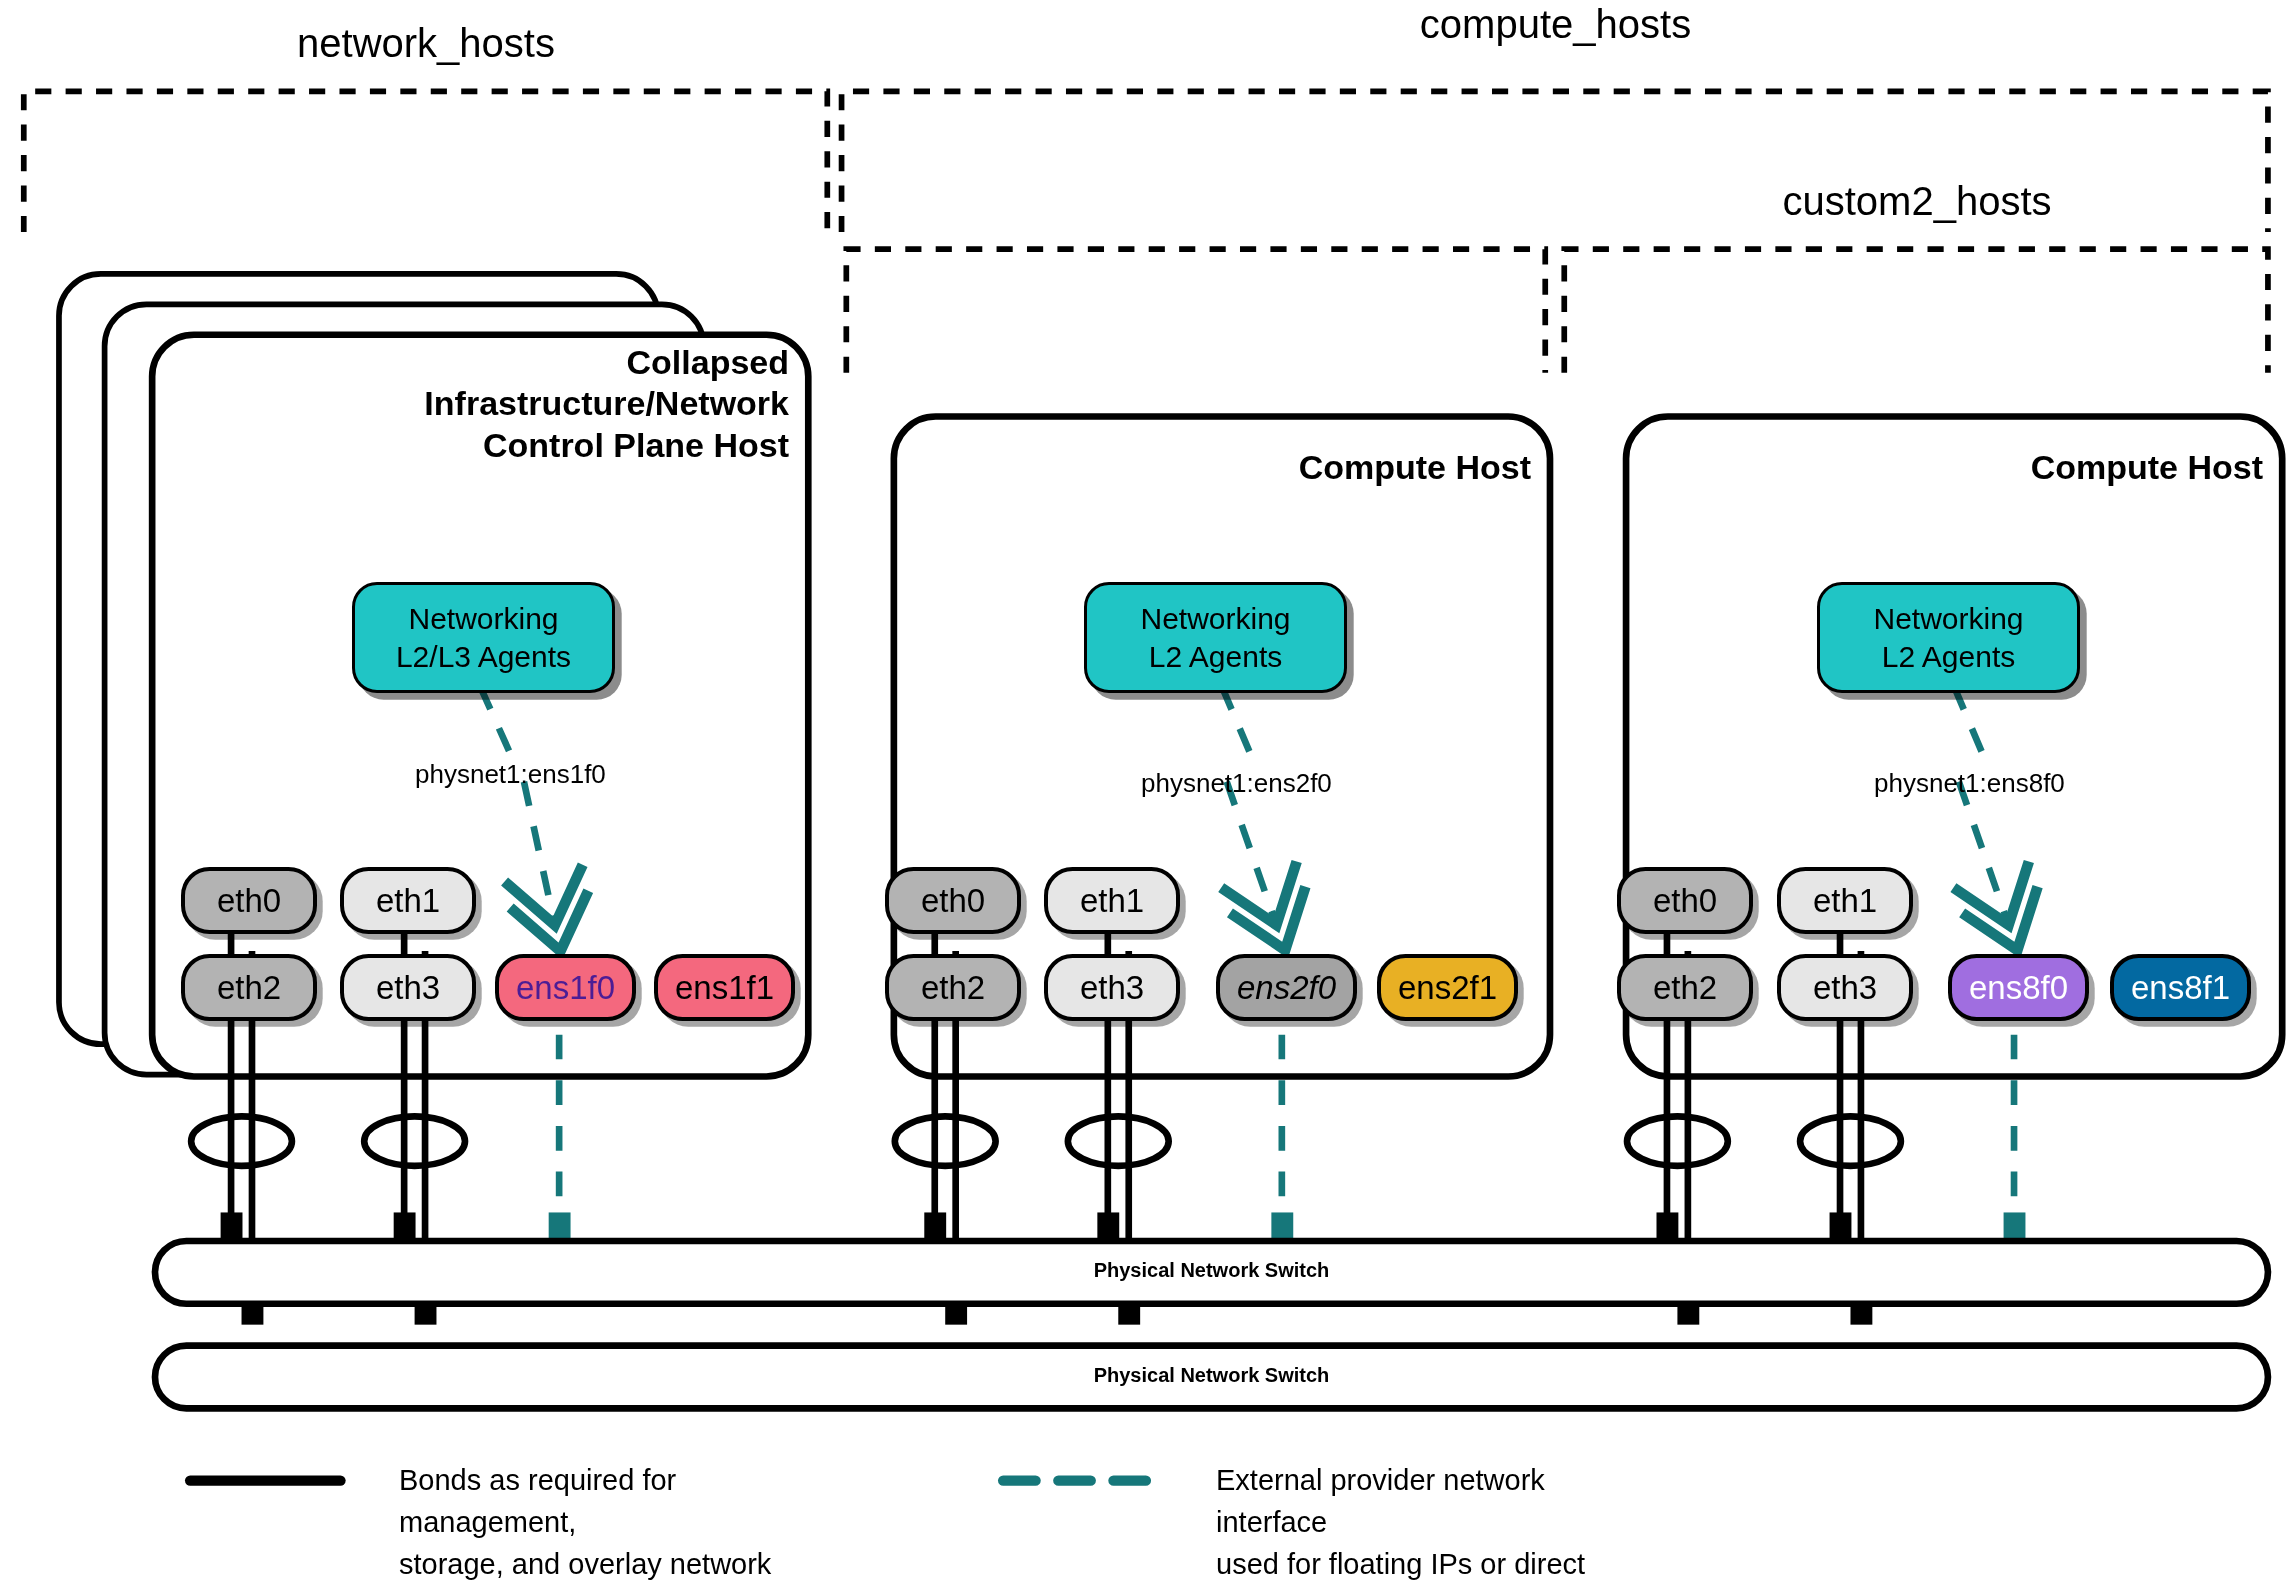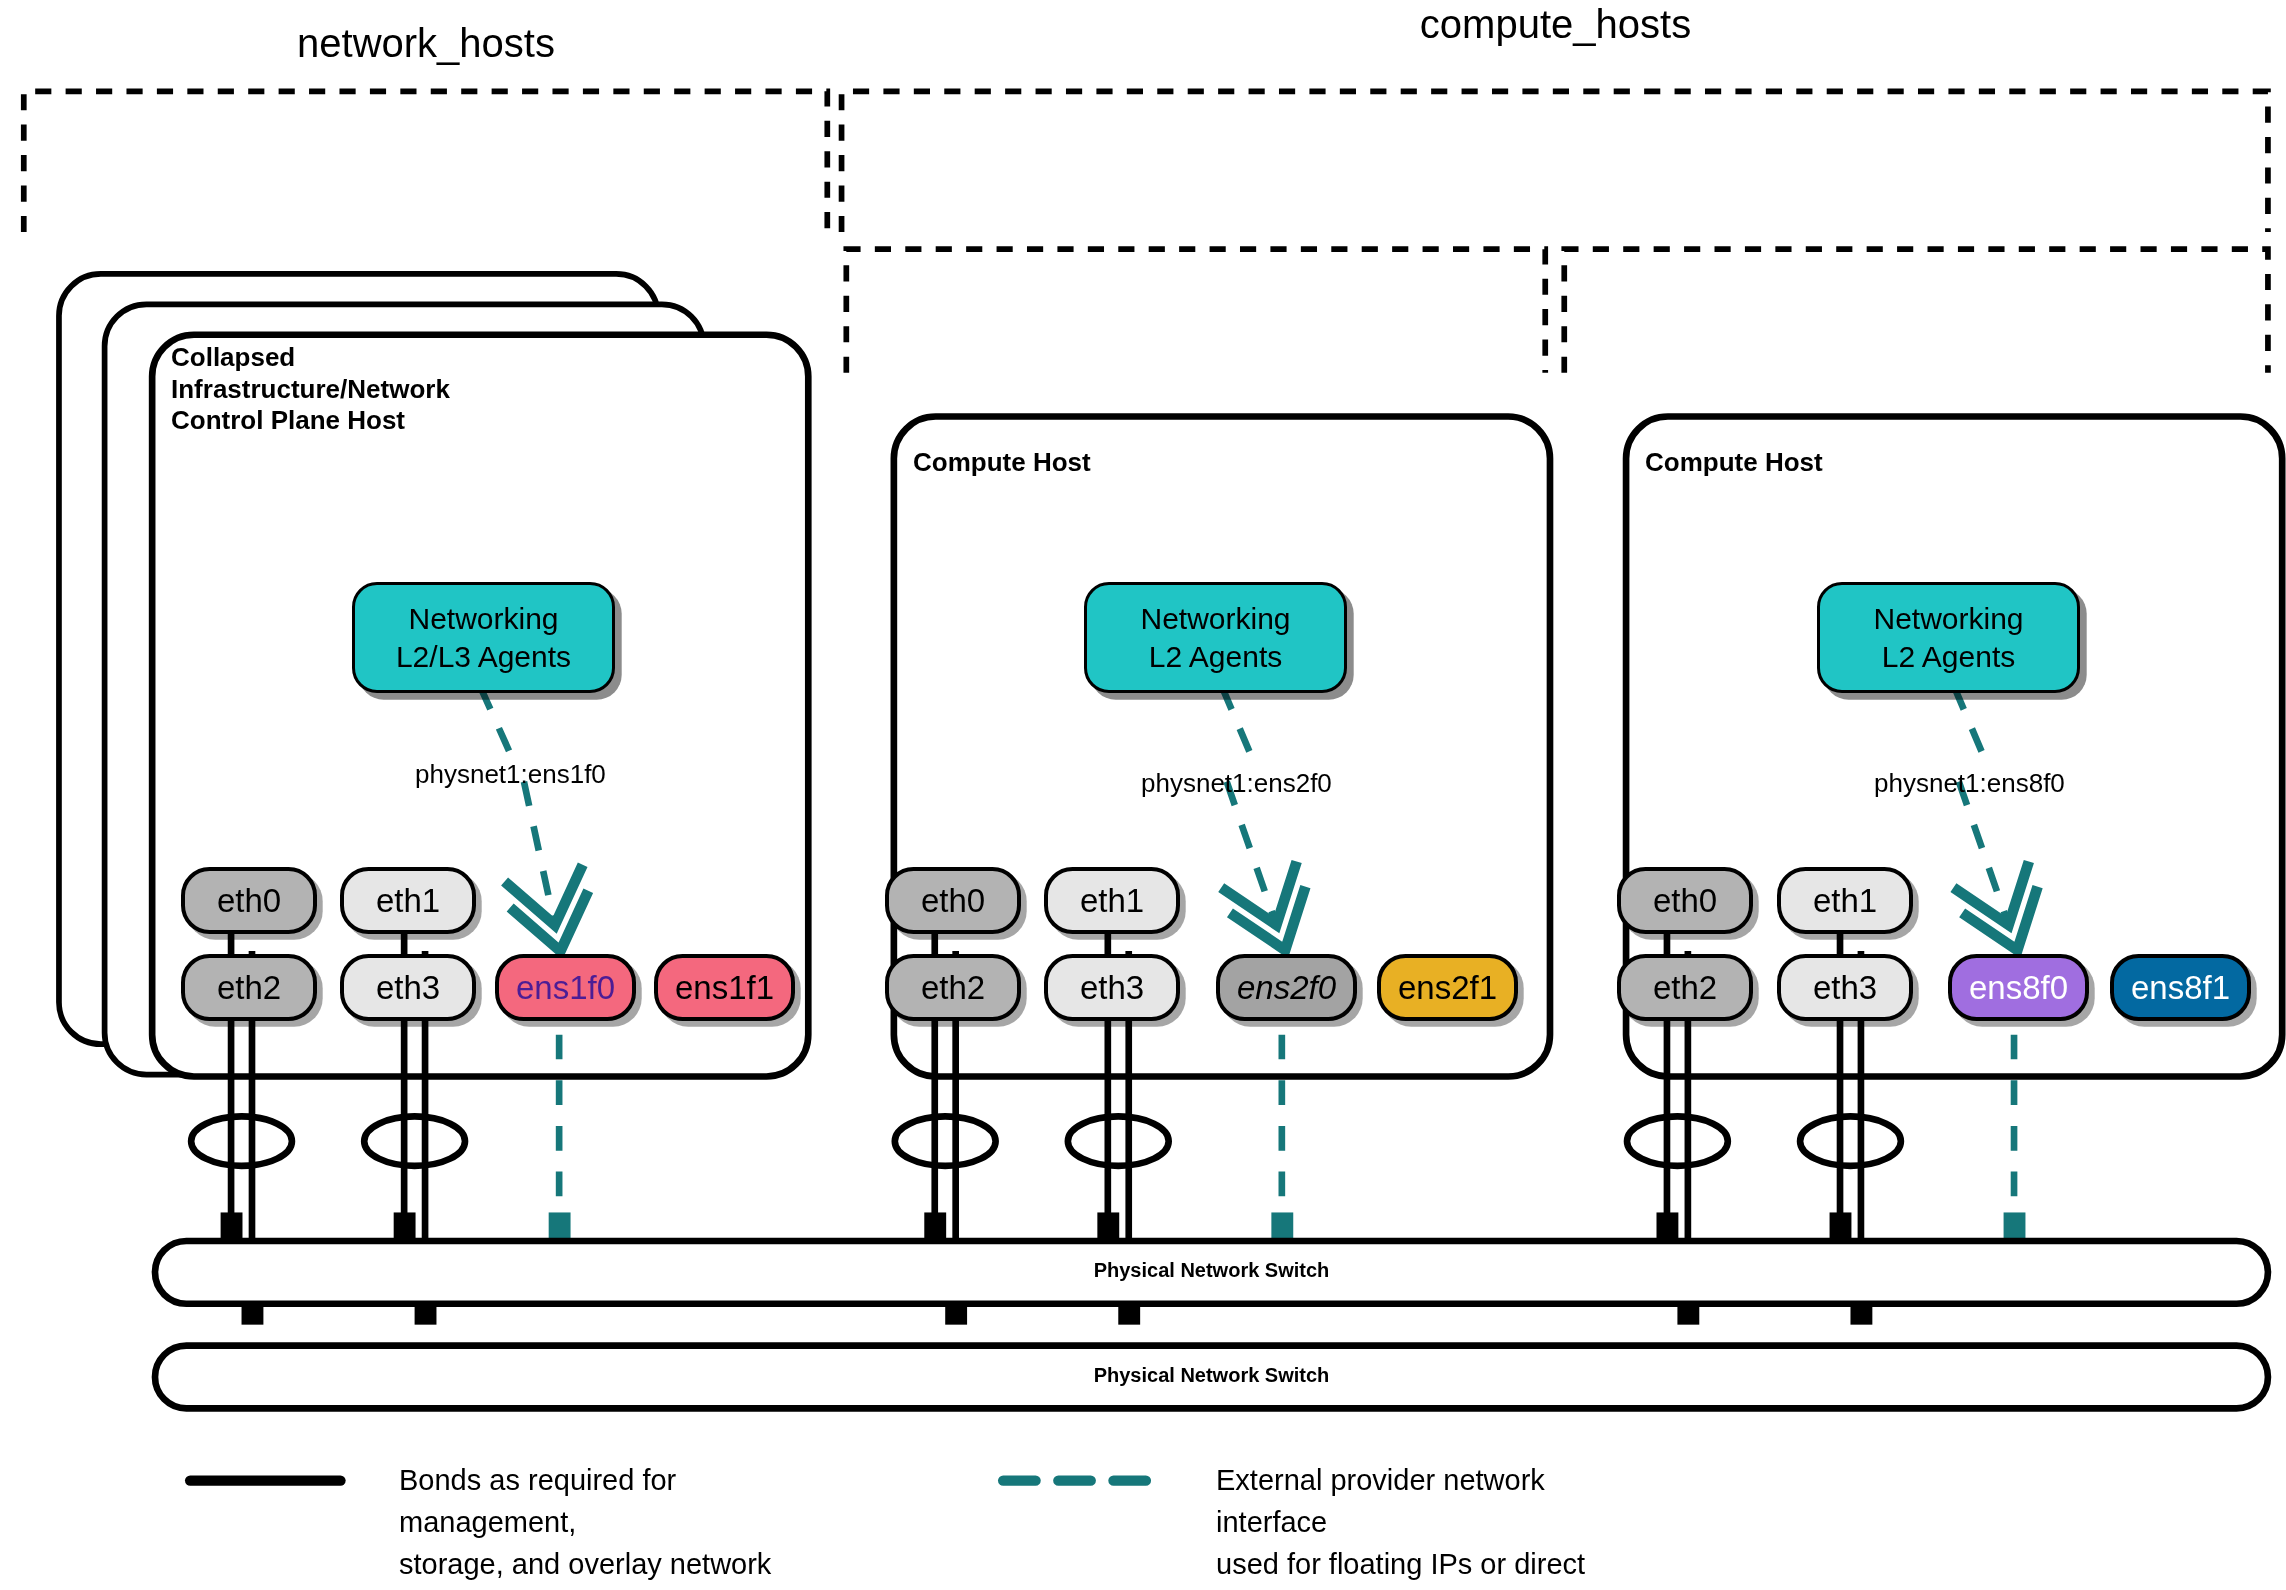--- a/index.html
+++ b/index.html
@@ -1,20 +1,20 @@
 <!DOCTYPE html>
 <html style="font-size:15px"><head>
 <meta charset="utf-8">
 <style>
   html,body{margin:0;padding:0;background:#ffffff;}
   body{width:2286px;height:1590px;font-family:"Liberation Sans",sans-serif;}
   #stage{position:relative;width:2286px;height:1590px;overflow:hidden;background:#fff;}
   #svgroot{position:absolute;left:0;top:0;width:2286px;height:1590px;}
   .grp-label{position:absolute;font-size:40px;color:#000;white-space:nowrap;text-align:center;font-family:"Liberation Sans",sans-serif;}
-  .host-title{position:absolute;font-size:26px;font-weight:bold;color:#000;text-align:left;line-height:1.22;white-space:pre-line;}
+  .host-title{position:absolute;font-size:34px;font-weight:bold;color:#000;text-align:right;line-height:1.22;white-space:pre-line;}
   .agent-box{position:absolute;background:#20c5c5;border:3.8px solid #000;border-radius:25px;
              box-shadow:6.7px 6.7px 0 rgba(0,0,0,0.45);display:flex;align-items:center;justify-content:center;
              font-size:30px;color:#000;text-align:center;line-height:1.24;white-space:pre-line;}
   .physnet-label{position:absolute;font-size:26px;color:#000;white-space:nowrap;}
   .nic{position:absolute;border:4.8px solid #000;border-radius:28.5px;display:flex;align-items:center;justify-content:center;
        font-size:33px;color:#000;box-shadow:5.7px 5.7px 0 rgba(0,0,0,0.35);}
   .switch-label{position:absolute;font-size:20px;font-weight:bold;color:#000;white-space:nowrap;text-align:center;}
   .legend-text{position:absolute;font-size:29px;color:#000;line-height:1.45;white-space:pre-line;}
 </style>
 </head>
@@ -153,20 +153,21 @@
     <g>
       <line x1="200" y1="1557" x2="358" y2="1557" stroke="#000" stroke-width="11" stroke-linecap="round"></line>
     </g>
     <g>
       <line x1="1055" y1="1557" x2="1215" y2="1557" stroke="#16777a" stroke-width="11" stroke-dasharray="34 24" stroke-linecap="round"></line>
     </g>
   </svg>
 
   <div class="grp-label" style="left:24px;top:21px;width:804px;">network_hosts</div>
   <div class="grp-label" style="left:842px;top:1.9px;width:1427px;">compute_hosts</div>
+  <div class="grp-label" style="left:1565px;top:179px;width:704px;">custom2_hosts</div>
 
   <div class="host-title" style="left:171px;top:342px;width:618px;">Collapsed
 Infrastructure/Network
 Control Plane Host</div>
 
   <div class="agent-box" style="left:352px;top:582px;width:257px;height:105px;">Networking
 L2/L3 Agents</div>
 
   <div class="physnet-label" style="left:415px;top:759px;">physnet1:ens1f0</div>
 

